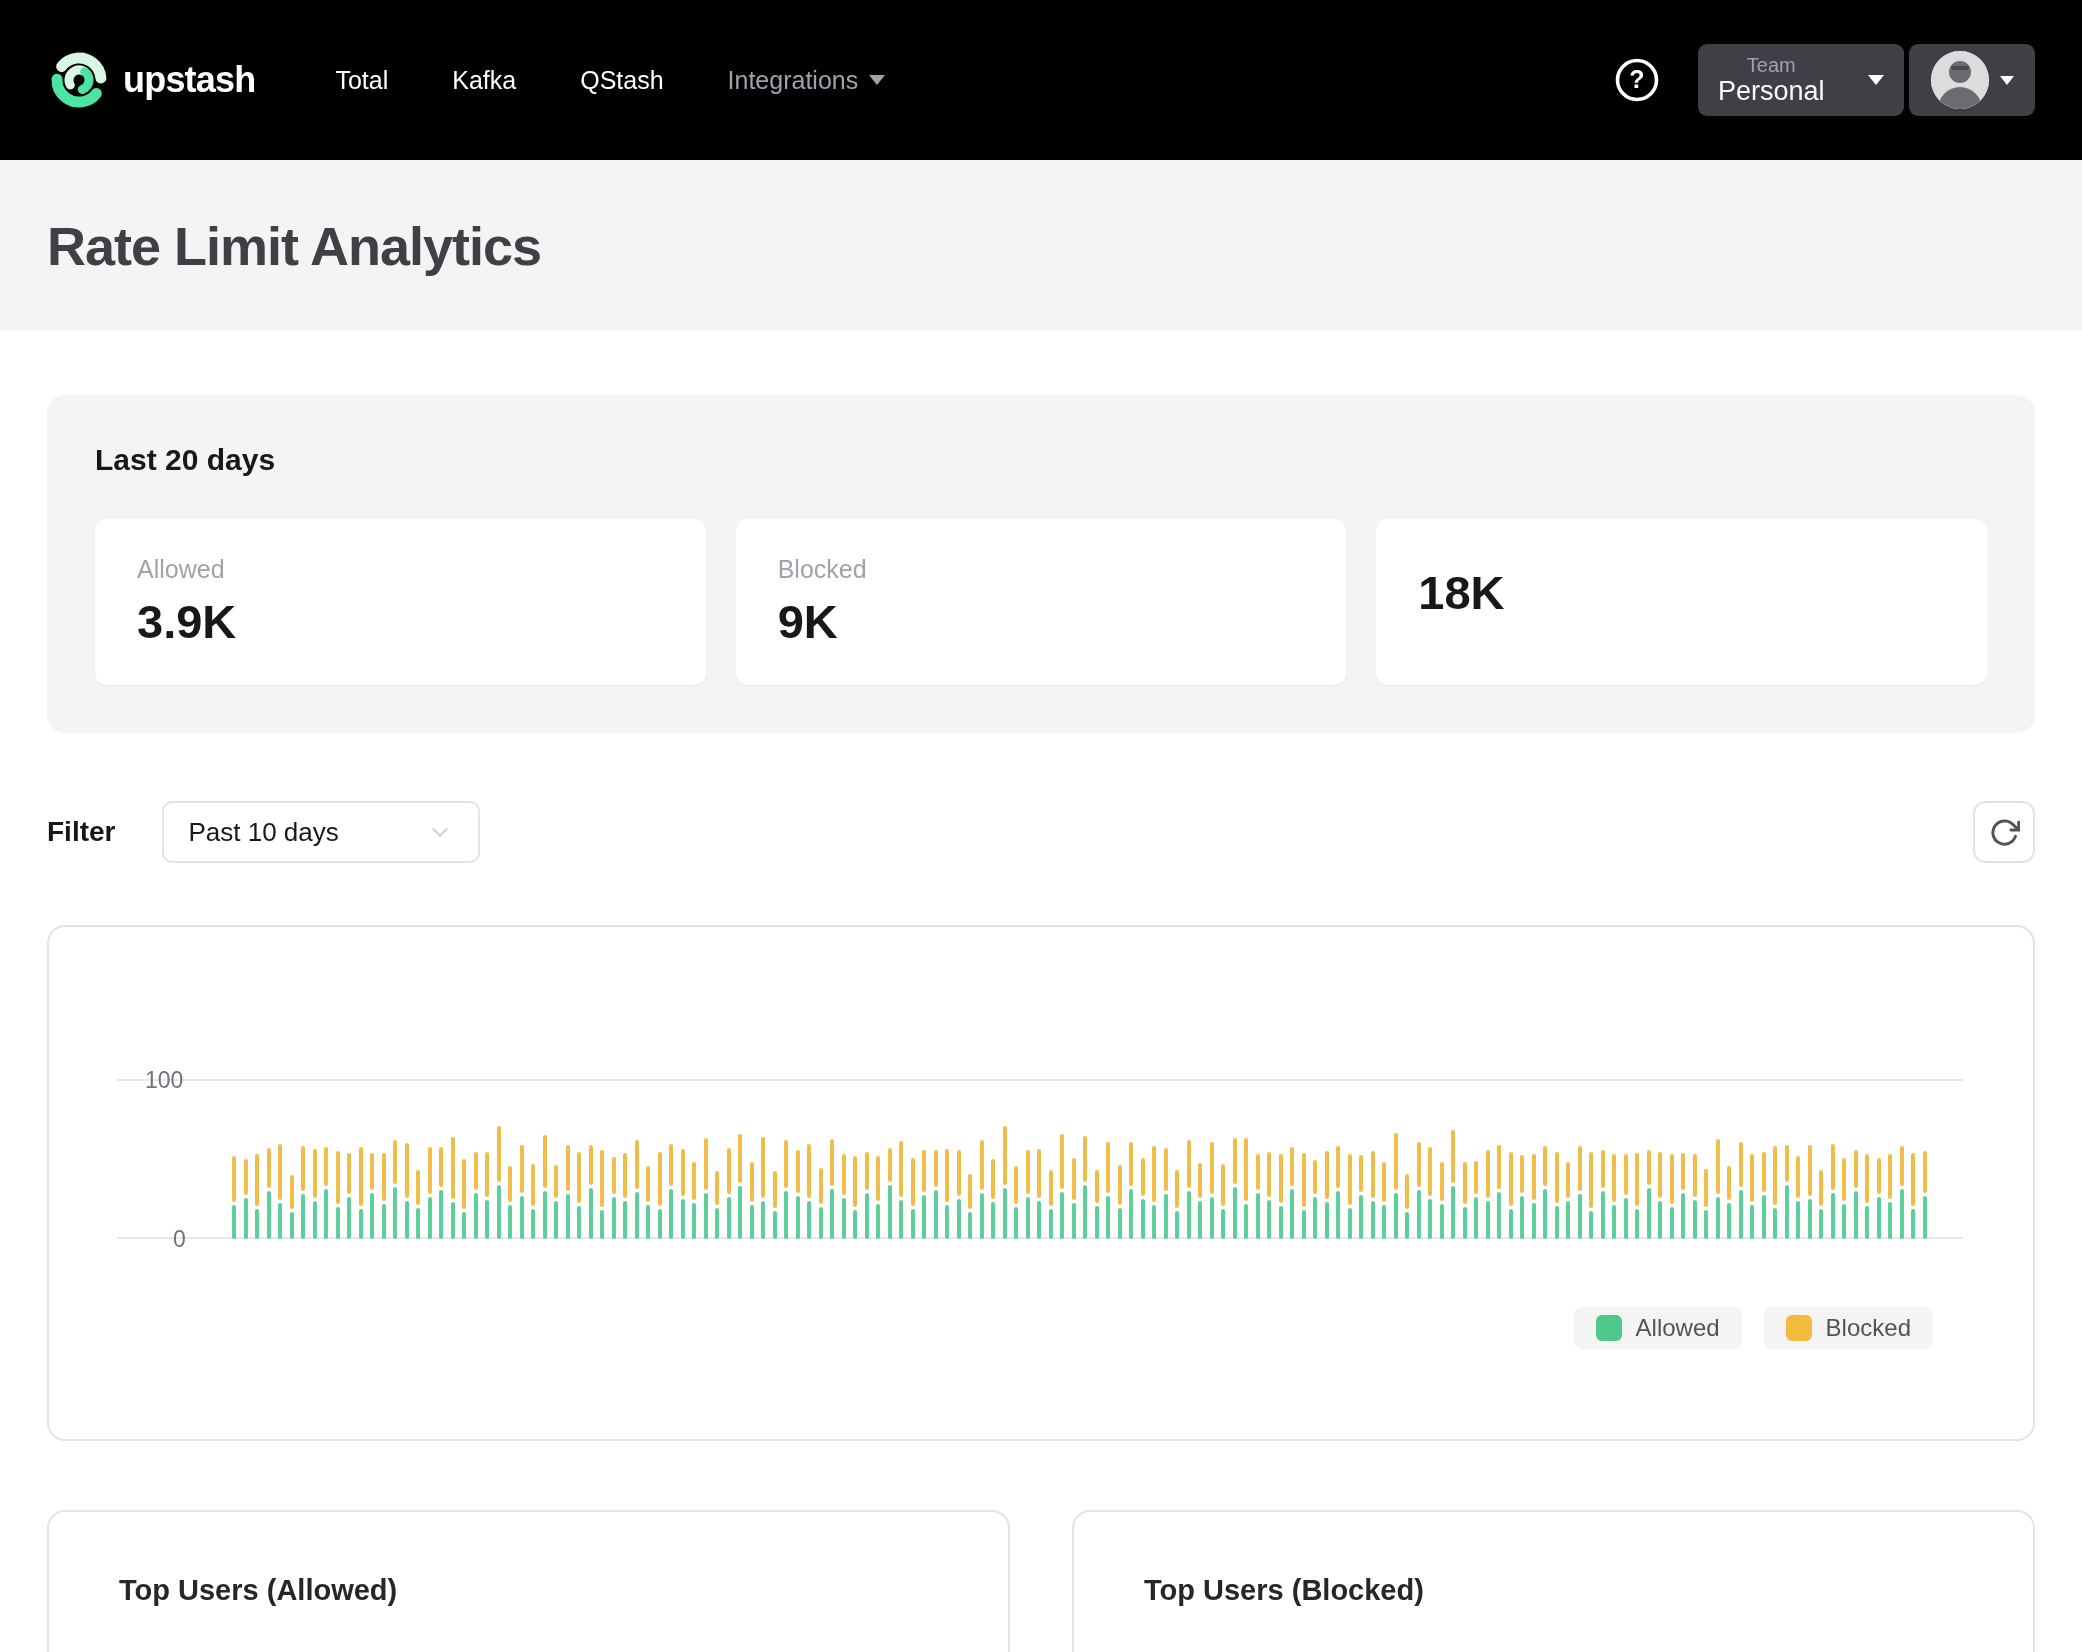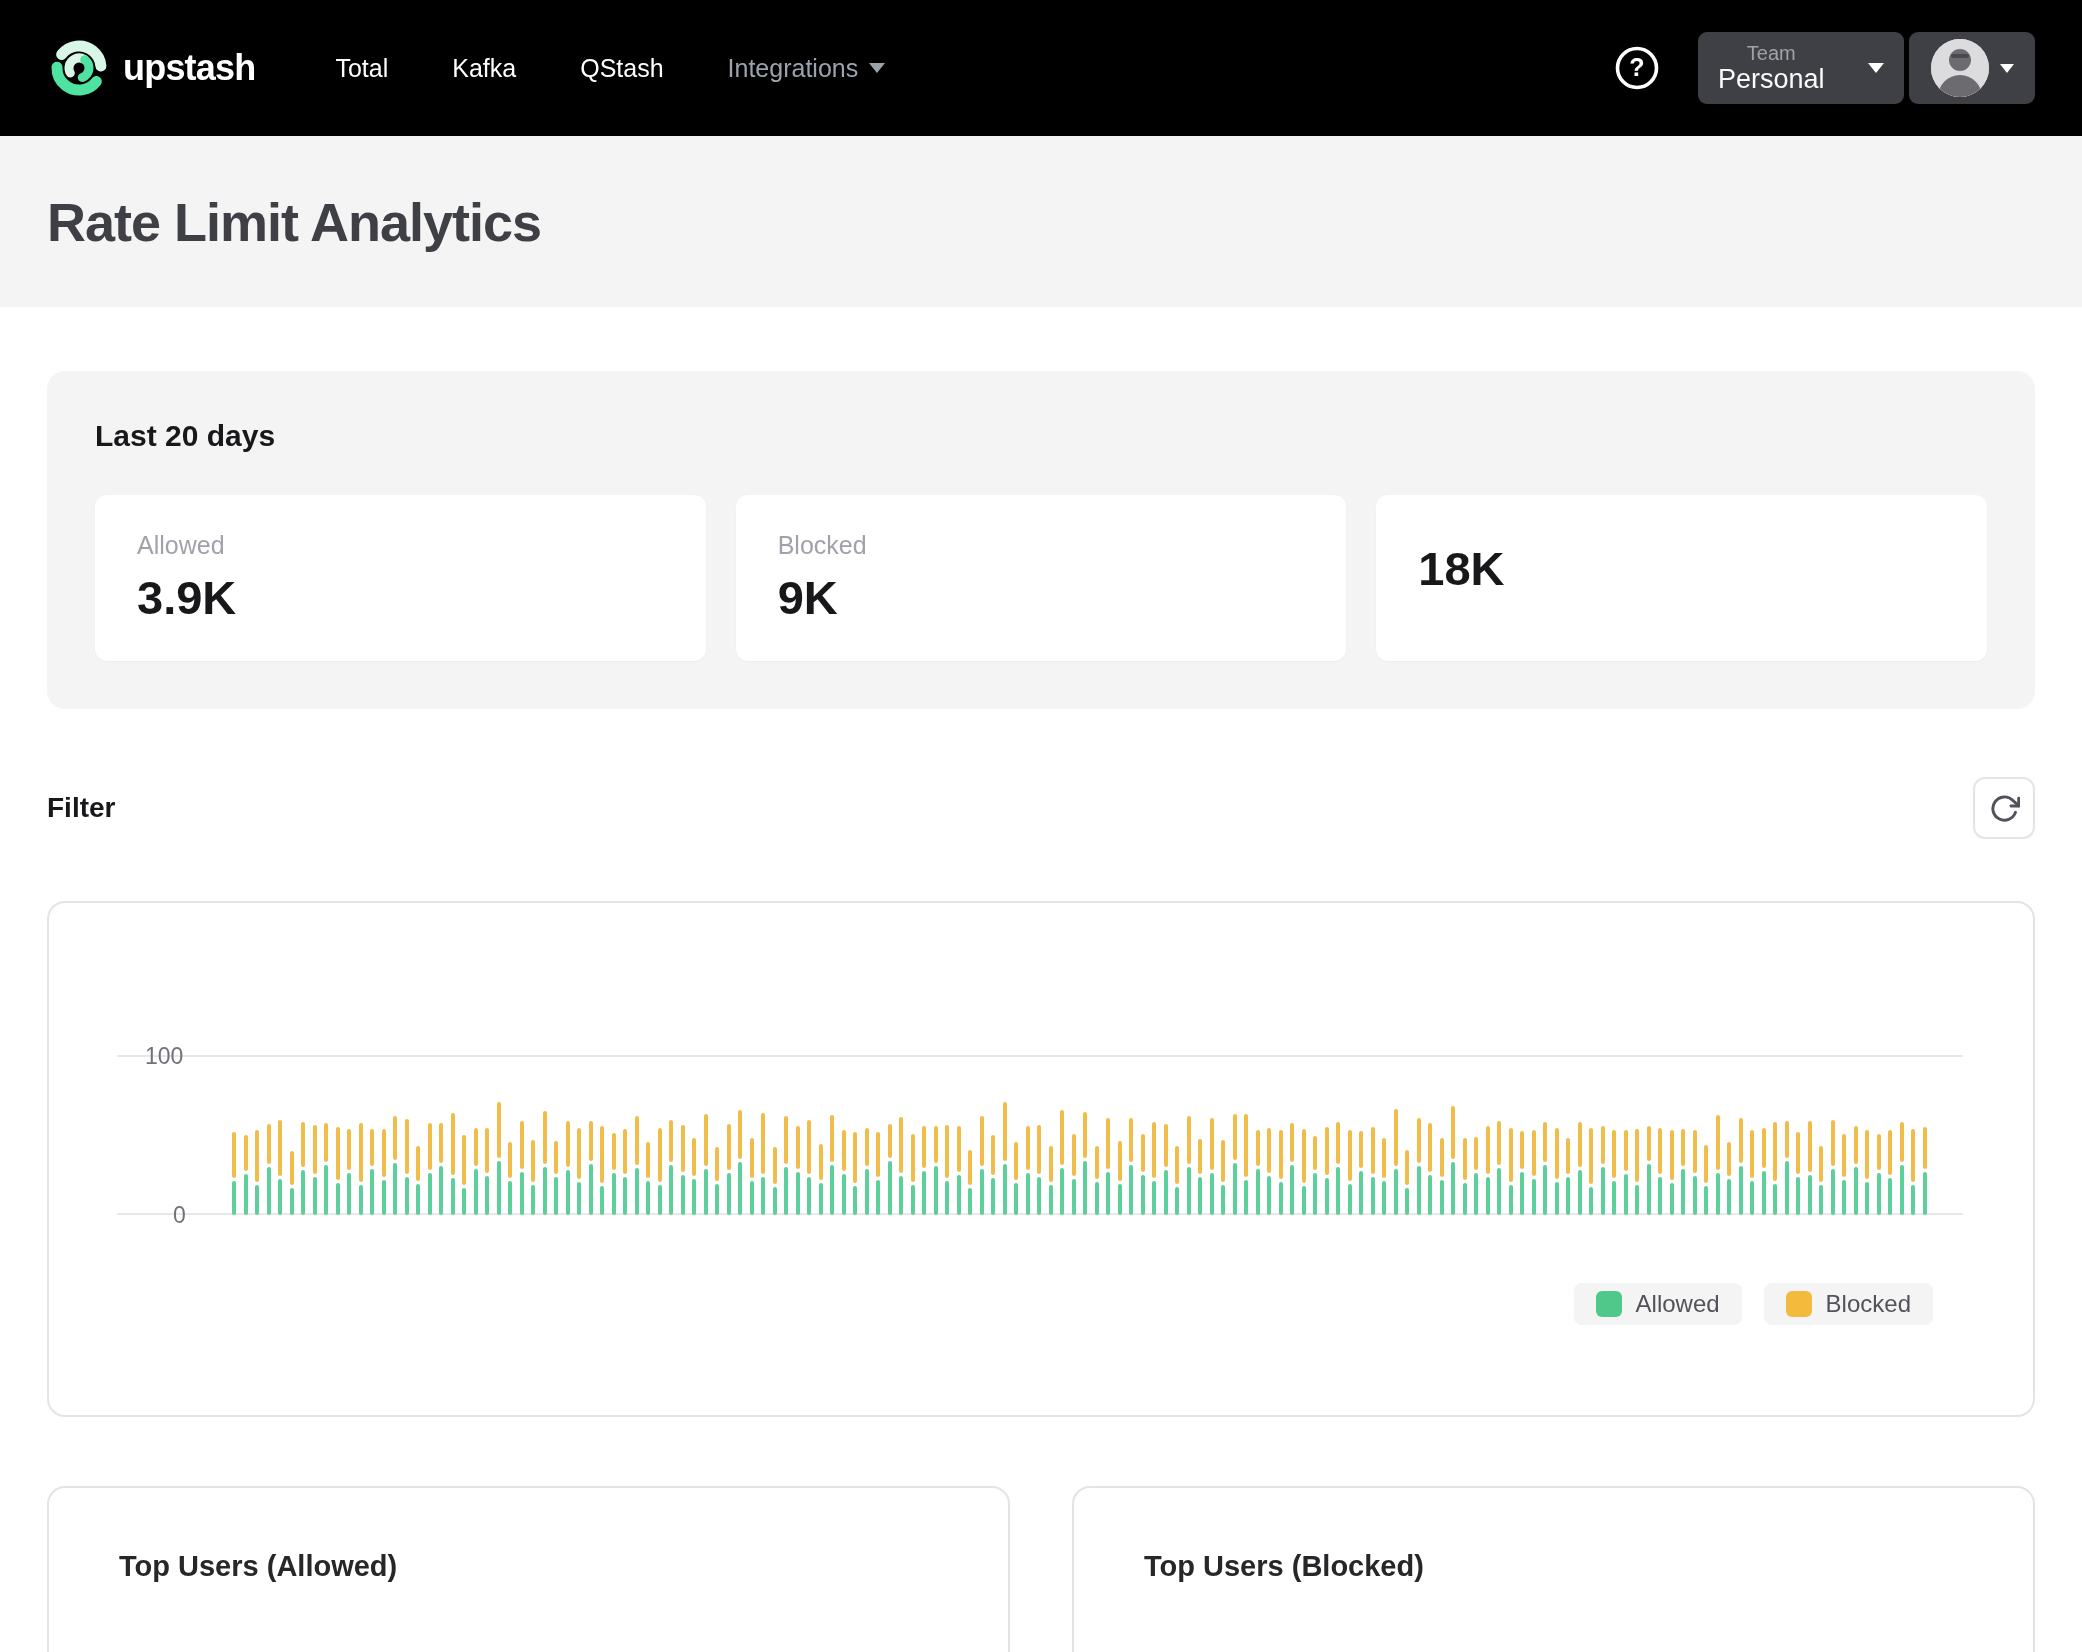--- a/index.html
+++ b/index.html
@@ -5,21 +5,21 @@
   * { box-sizing: border-box; }
   html,body { margin:0; padding:0; }
   body {
     width:2082px; height:1652px; overflow:hidden;
     background:#ffffff;
     font-family:"Liberation Sans", sans-serif;
     color:#18181b;
   }
 
   
-  .nav { height:136px; background:var(--nav-bg); display:flex; align-items:center; padding:16px 47px; }
+  .nav { height:160px; background:var(--nav-bg); display:flex; align-items:center; padding:16px 47px; }
   .logo-wrap { display:flex; align-items:center; cursor:pointer; }
   .logo-wrap svg { width:64px; height:64px; }
   .brand { color:#fff; font-size:36px; font-weight:700; margin-left:12px; letter-spacing:-0.8px; }
   .nav-links { display:flex; align-items:center; gap:64px; margin-left:80px; }
   .nav-link { color:#ffffff; font-size:25px; font-weight:500; cursor:pointer; }
   .nav-link.muted { color:#9ca3af; display:flex; align-items:center; gap:11px; }
   .tri-down { width:0; height:0; border-left:8px solid transparent; border-right:8px solid transparent; border-top:10px solid #9ca3af; }
   .nav-right { margin-left:auto; display:flex; align-items:center; gap:38px; }
   .help-btn { background:none; border:none; padding:0; cursor:pointer; line-height:0; }
   .help-btn svg { width:46px; height:46px; }
@@ -157,20 +157,26 @@
         <div class="stat-value">9K</div>
       </div>
       <div class="stat-card">
         <div class="stat-value">18K</div>
       </div>
     </div>
   </section>
 
   <div class="filter-row">
     <span class="filter-label">Filter</span>
+    <div class="select">
+      <span class="select-value">Past 10 days</span>
+      <svg width="28" height="28" viewBox="0 0 24 24">
+        <polyline points="6 9 12 15 18 9" fill="none" stroke="#d4d4d8" stroke-width="2"></polyline>
+      </svg>
+    </div>
     <button class="refresh-btn">
       <svg viewBox="0 0 24 24" fill="none" stroke="#52525b" stroke-width="2.3" stroke-linecap="round" stroke-linejoin="round">
         <polyline points="23 4 23 10 17 10"></polyline>
         <path d="M20.49 15a9 9 0 1 1-2.12-9.36L23 10"></path>
       </svg>
     </button>
   </div>
 
   <section class="chart-card">
     <div class="plot">

